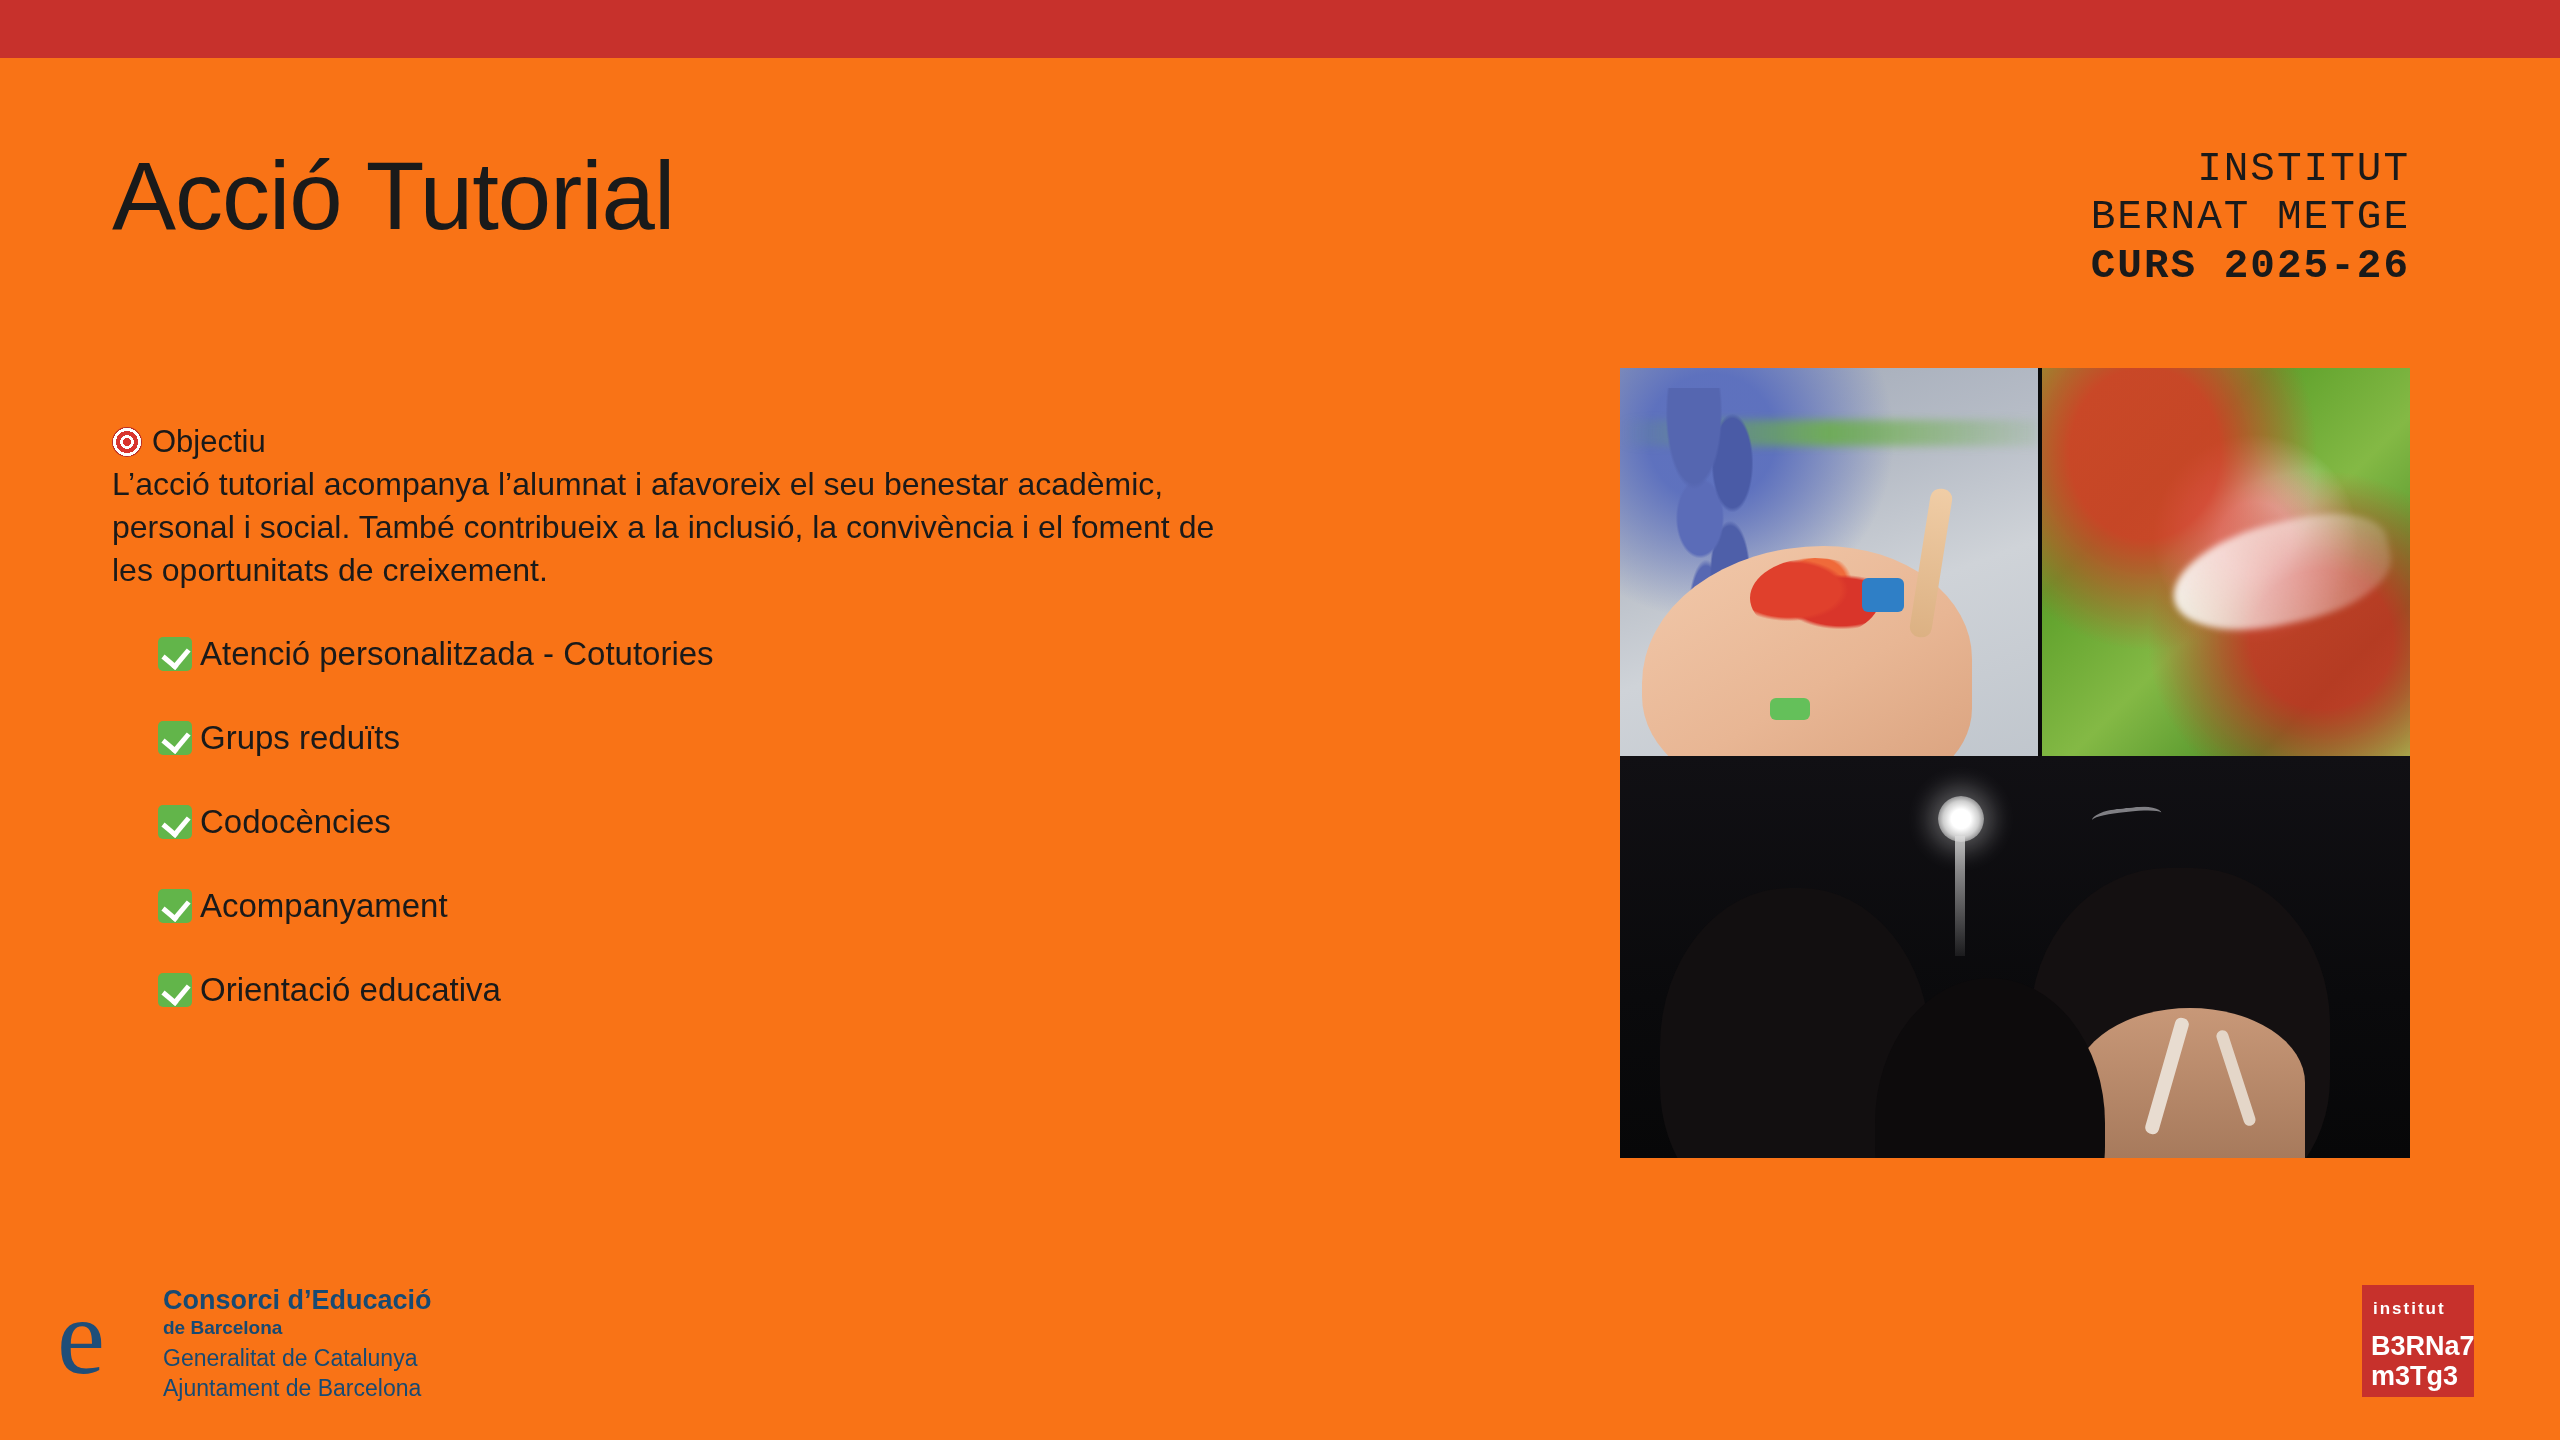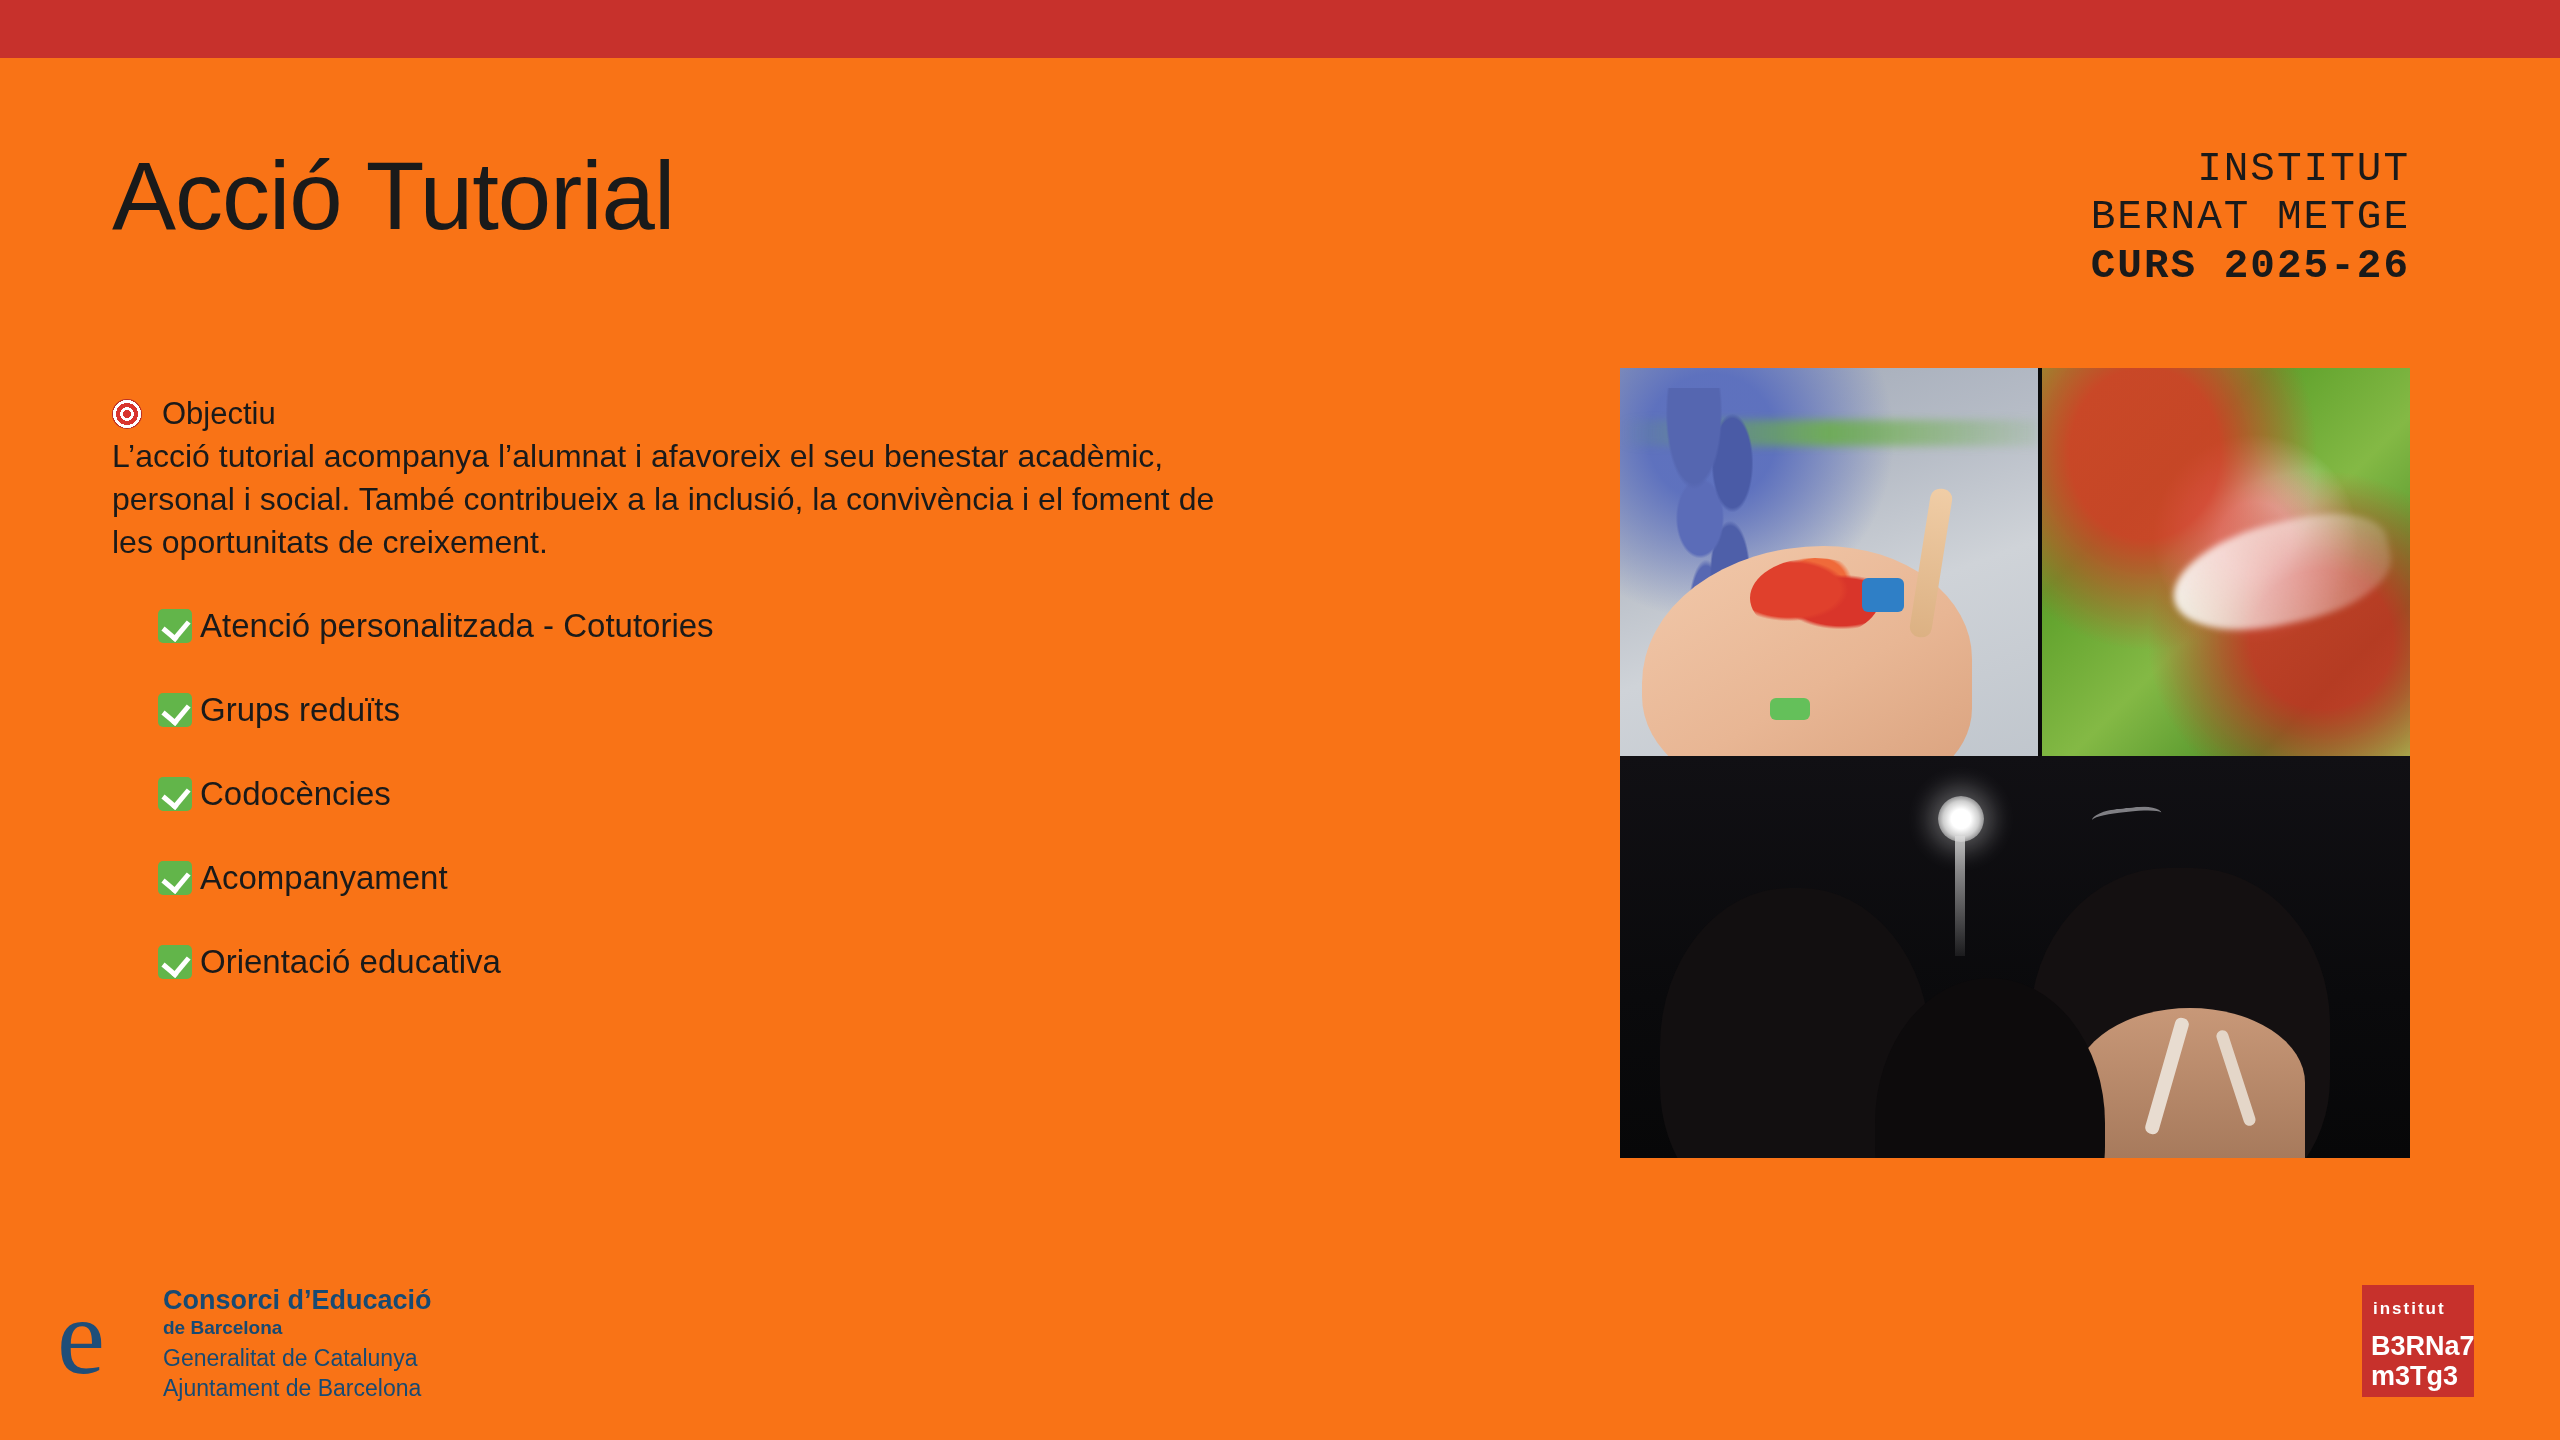--- a/index.html
+++ b/index.html
@@ -65,22 +65,23 @@
     position: absolute;
     left: 112px;
     top: 398px;
     width: 1220px;
   }
   .obj-head {
     font-size: 31px;
     color: #1a1a1a;
     display: flex;
     align-items: center;
-    gap: 20px;
+    gap: 10px;
     margin-bottom: 6px;
+    margin-top: 28px;
   }
   .target-icon {
     display: inline-block;
     width: 30px;
     height: 30px;
     border-radius: 50%;
     background:
       radial-gradient(circle at 50% 50%, #d8352e 0 19%, #ffffff 19% 32%, #d8352e 32% 52%, #ffffff 52% 66%, #d1322b 66% 100%);
     box-shadow: inset 0 0 0 1px rgba(0,0,0,0.12);
     position: relative;

